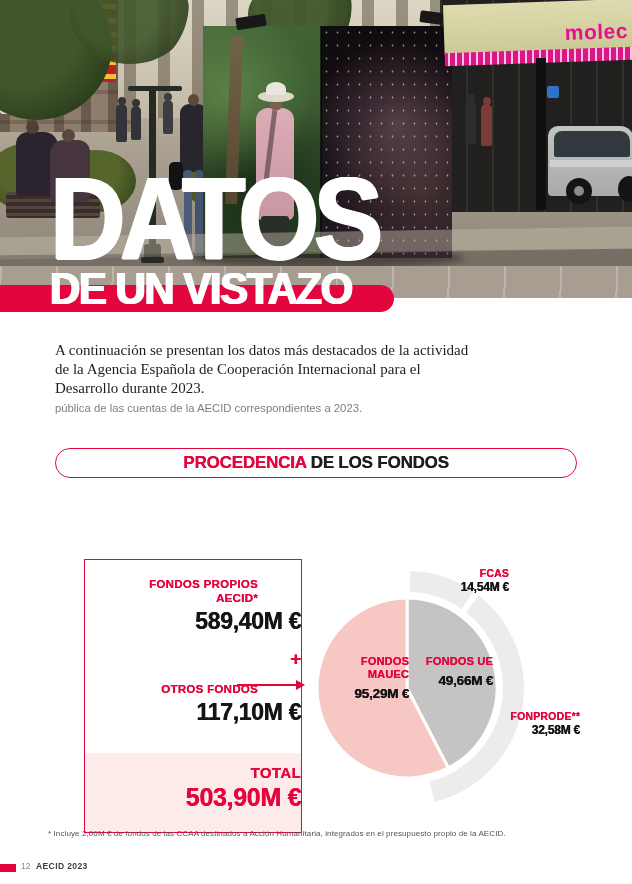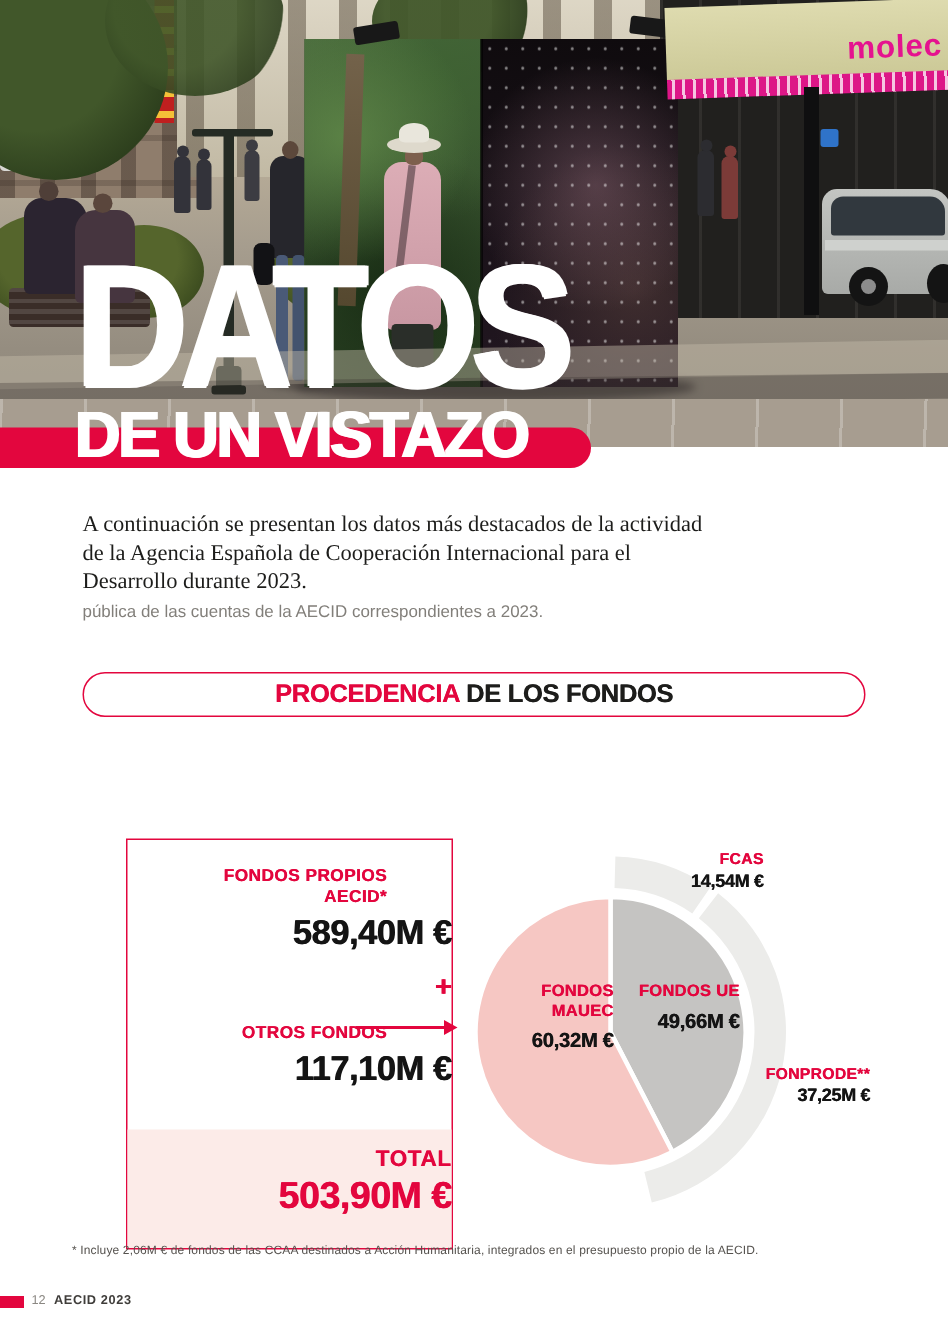--- a/index.html
+++ b/index.html
@@ -262,33 +262,33 @@
 
   <div class="chart">
     <svg id="pie-svg" width="250" height="250" viewBox="0 0 250 250">
         <path d="M 127.68047731746262 29.03742895612598 L 128.26683173065757 8.045616540278544 A 117 117 0 0 1 191.47240804469783 28.716985045444332 L 179.54146301103412 45.99855183215945 A 96 96 0 0 0 127.68047731746262 29.03742895612598 Z" fill="#ECECEA"></path>
         <path d="M 183.86639974170845 49.16632026962304 L 196.74342468520717 32.57770282860308 A 117 117 0 0 1 152.51162723300303 238.7194370676899 L 147.57364285784865 218.30825605554043 A 96 96 0 0 0 183.86639974170845 49.16632026962304 Z" fill="#ECECEA"></path>
         <path d="M 125 125 L 125 35 A 90 90 0 0 1 166.32100860093976 204.95357558108992 Z" fill="#C5C4C2" stroke="#ffffff" stroke-width="3" stroke-linejoin="round"></path>
         <path d="M 125 125 L 166.32100860093976 204.95357558108992 A 90 90 0 1 1 124.99999999999997 35 Z" fill="#F6C7C3" stroke="#ffffff" stroke-width="3" stroke-linejoin="round"></path>
       </svg>
     <div class="pie-label lbl-mauec">
       <div class="pl-name">FONDOS MAUEC</div>
-      <div class="pl-value">60,32M €</div>
+      <div class="pl-value">95,29M €</div>
     </div>
     <div class="pie-label lbl-ue">
       <div class="pl-name">FONDOS UE</div>
       <div class="pl-value">49,66M €</div>
     </div>
     <div class="pie-label lbl-fcas">
       <div class="pl-name">FCAS</div>
       <div class="pl-value">14,54M €</div>
     </div>
     <div class="pie-label lbl-fonprode">
       <div class="pl-name">FONPRODE**</div>
-      <div class="pl-value">37,25M €</div>
+      <div class="pl-value">32,58M €</div>
     </div>
   </div>
 
   <div class="footnotes">
     <div>* Incluye 2,06M € de fondos de las CCAA destinados a Acción Humanitaria, integrados en el presupuesto propio de la AECID.</div>
   </div>
 
   <div class="footer-block"></div>
   <div class="footer-num">12</div>
   <div class="footer-brand">AECID 2023</div>

